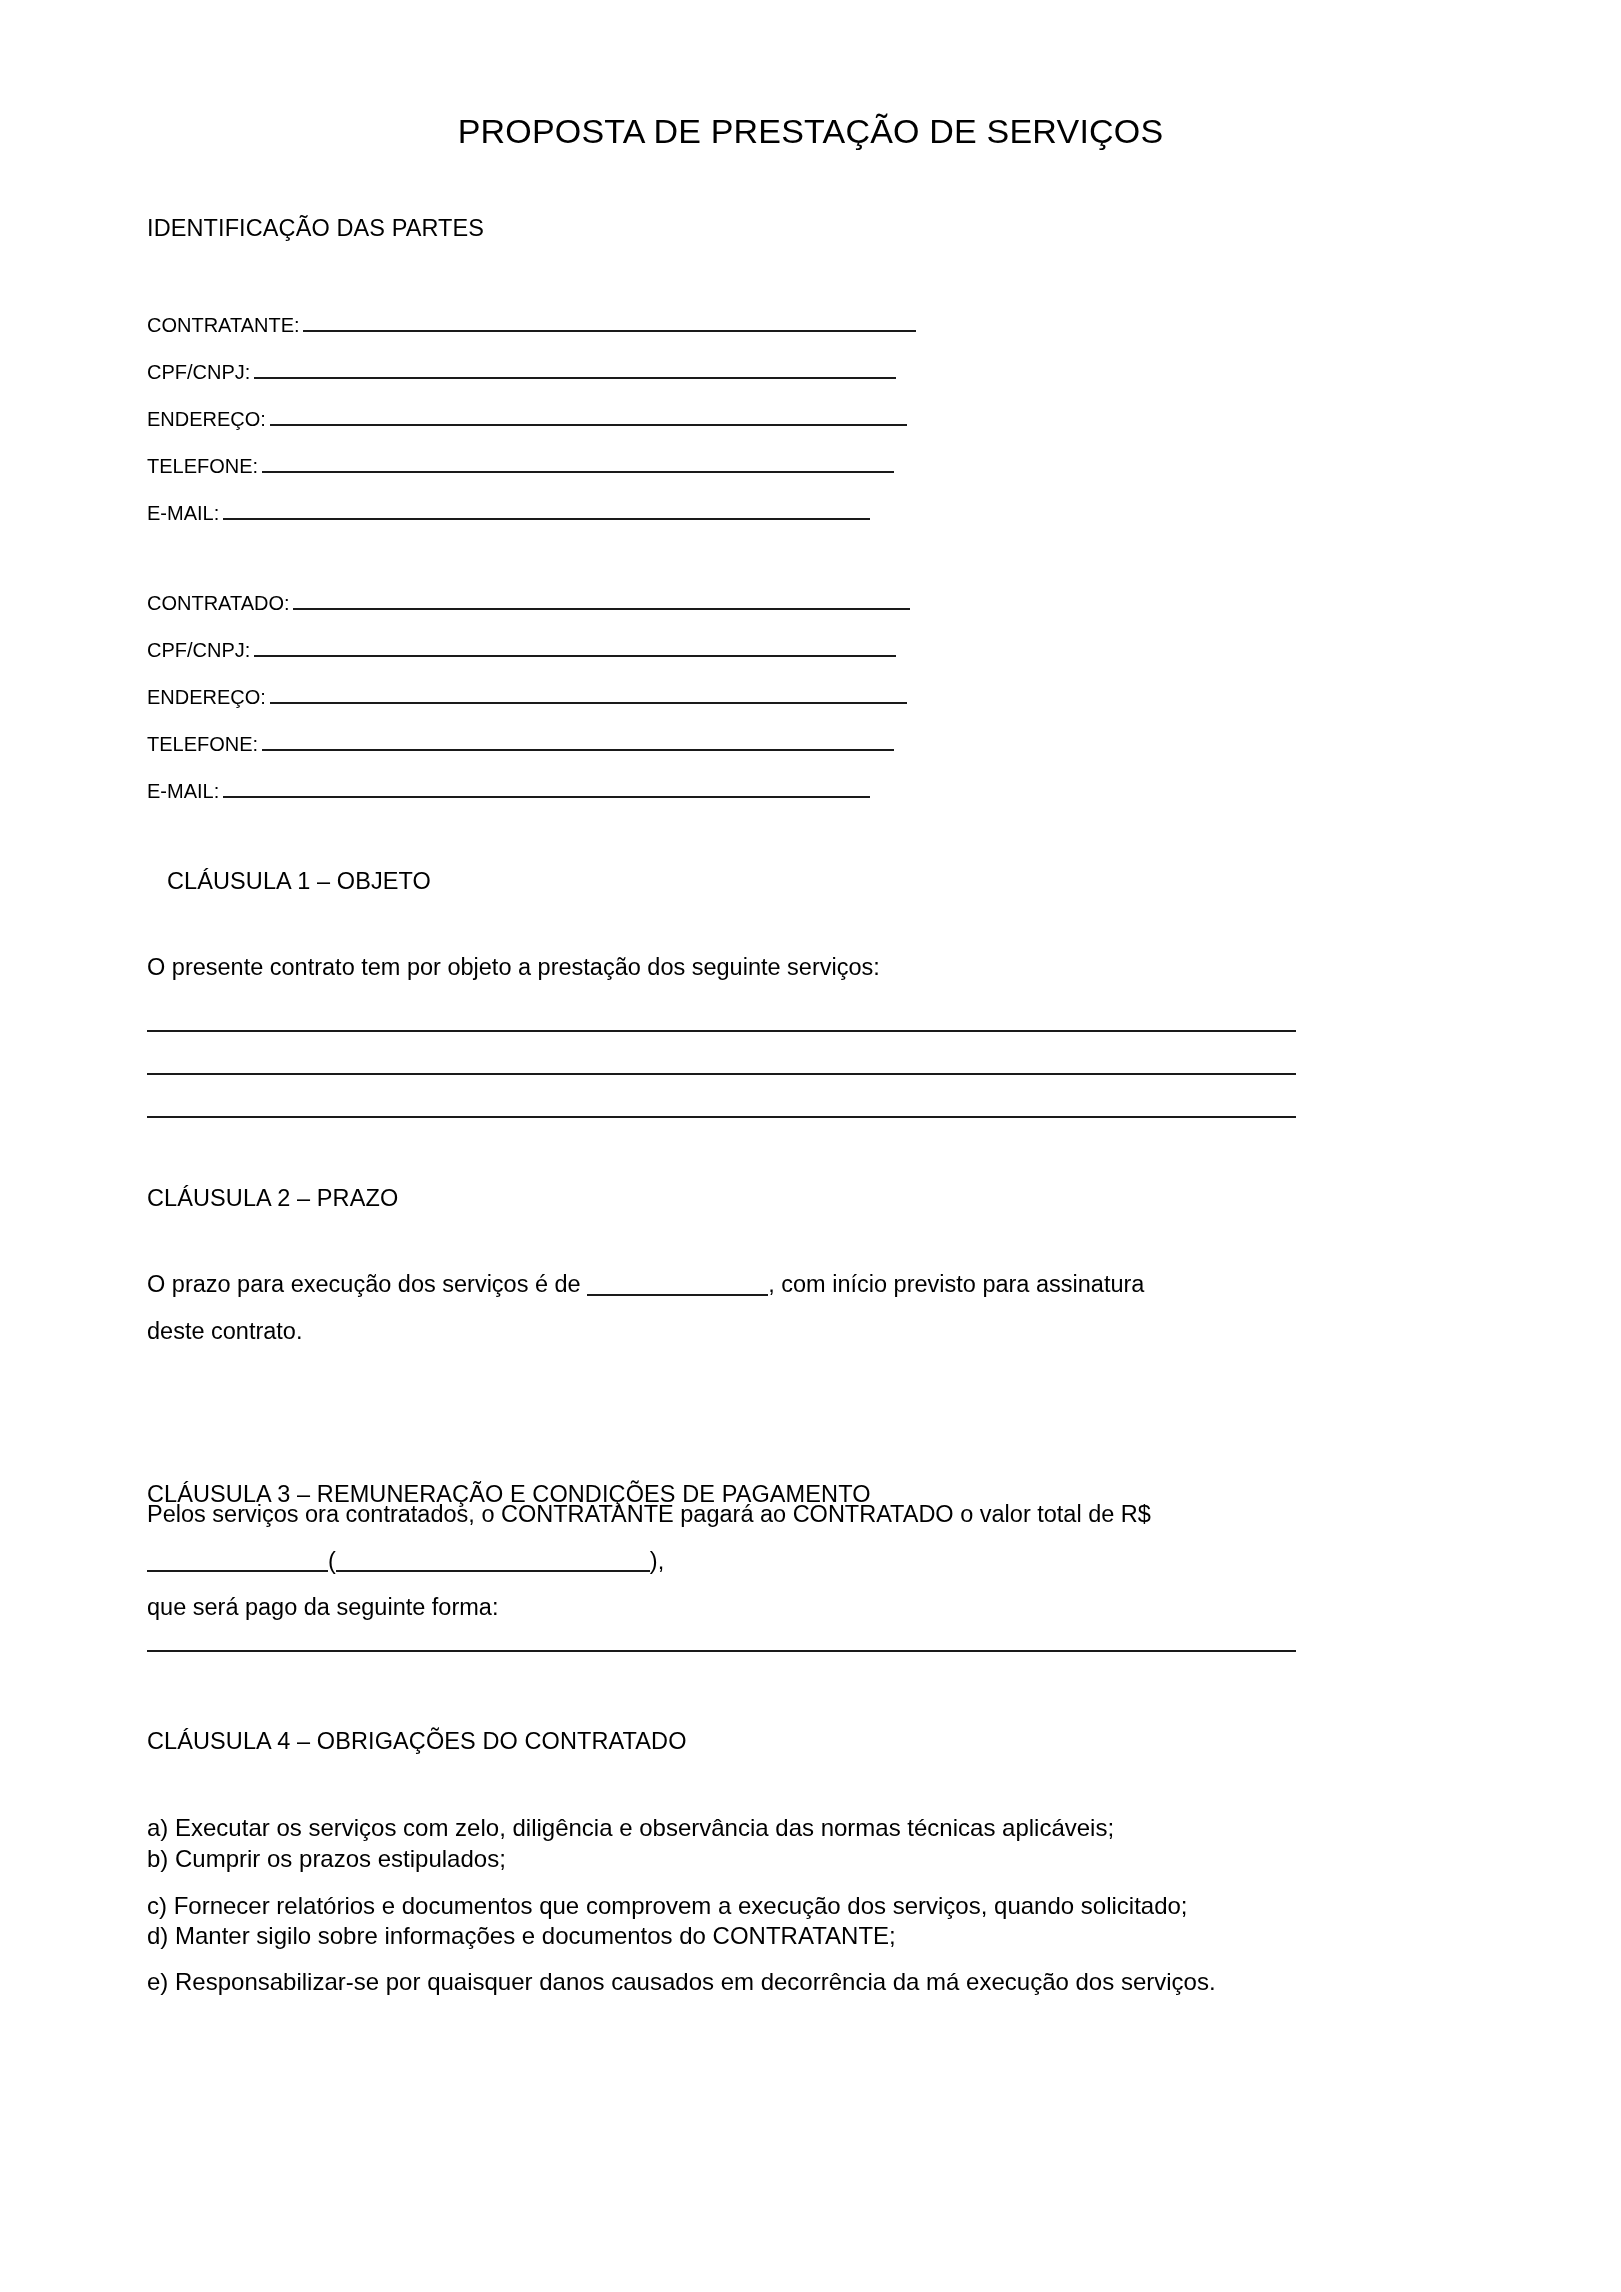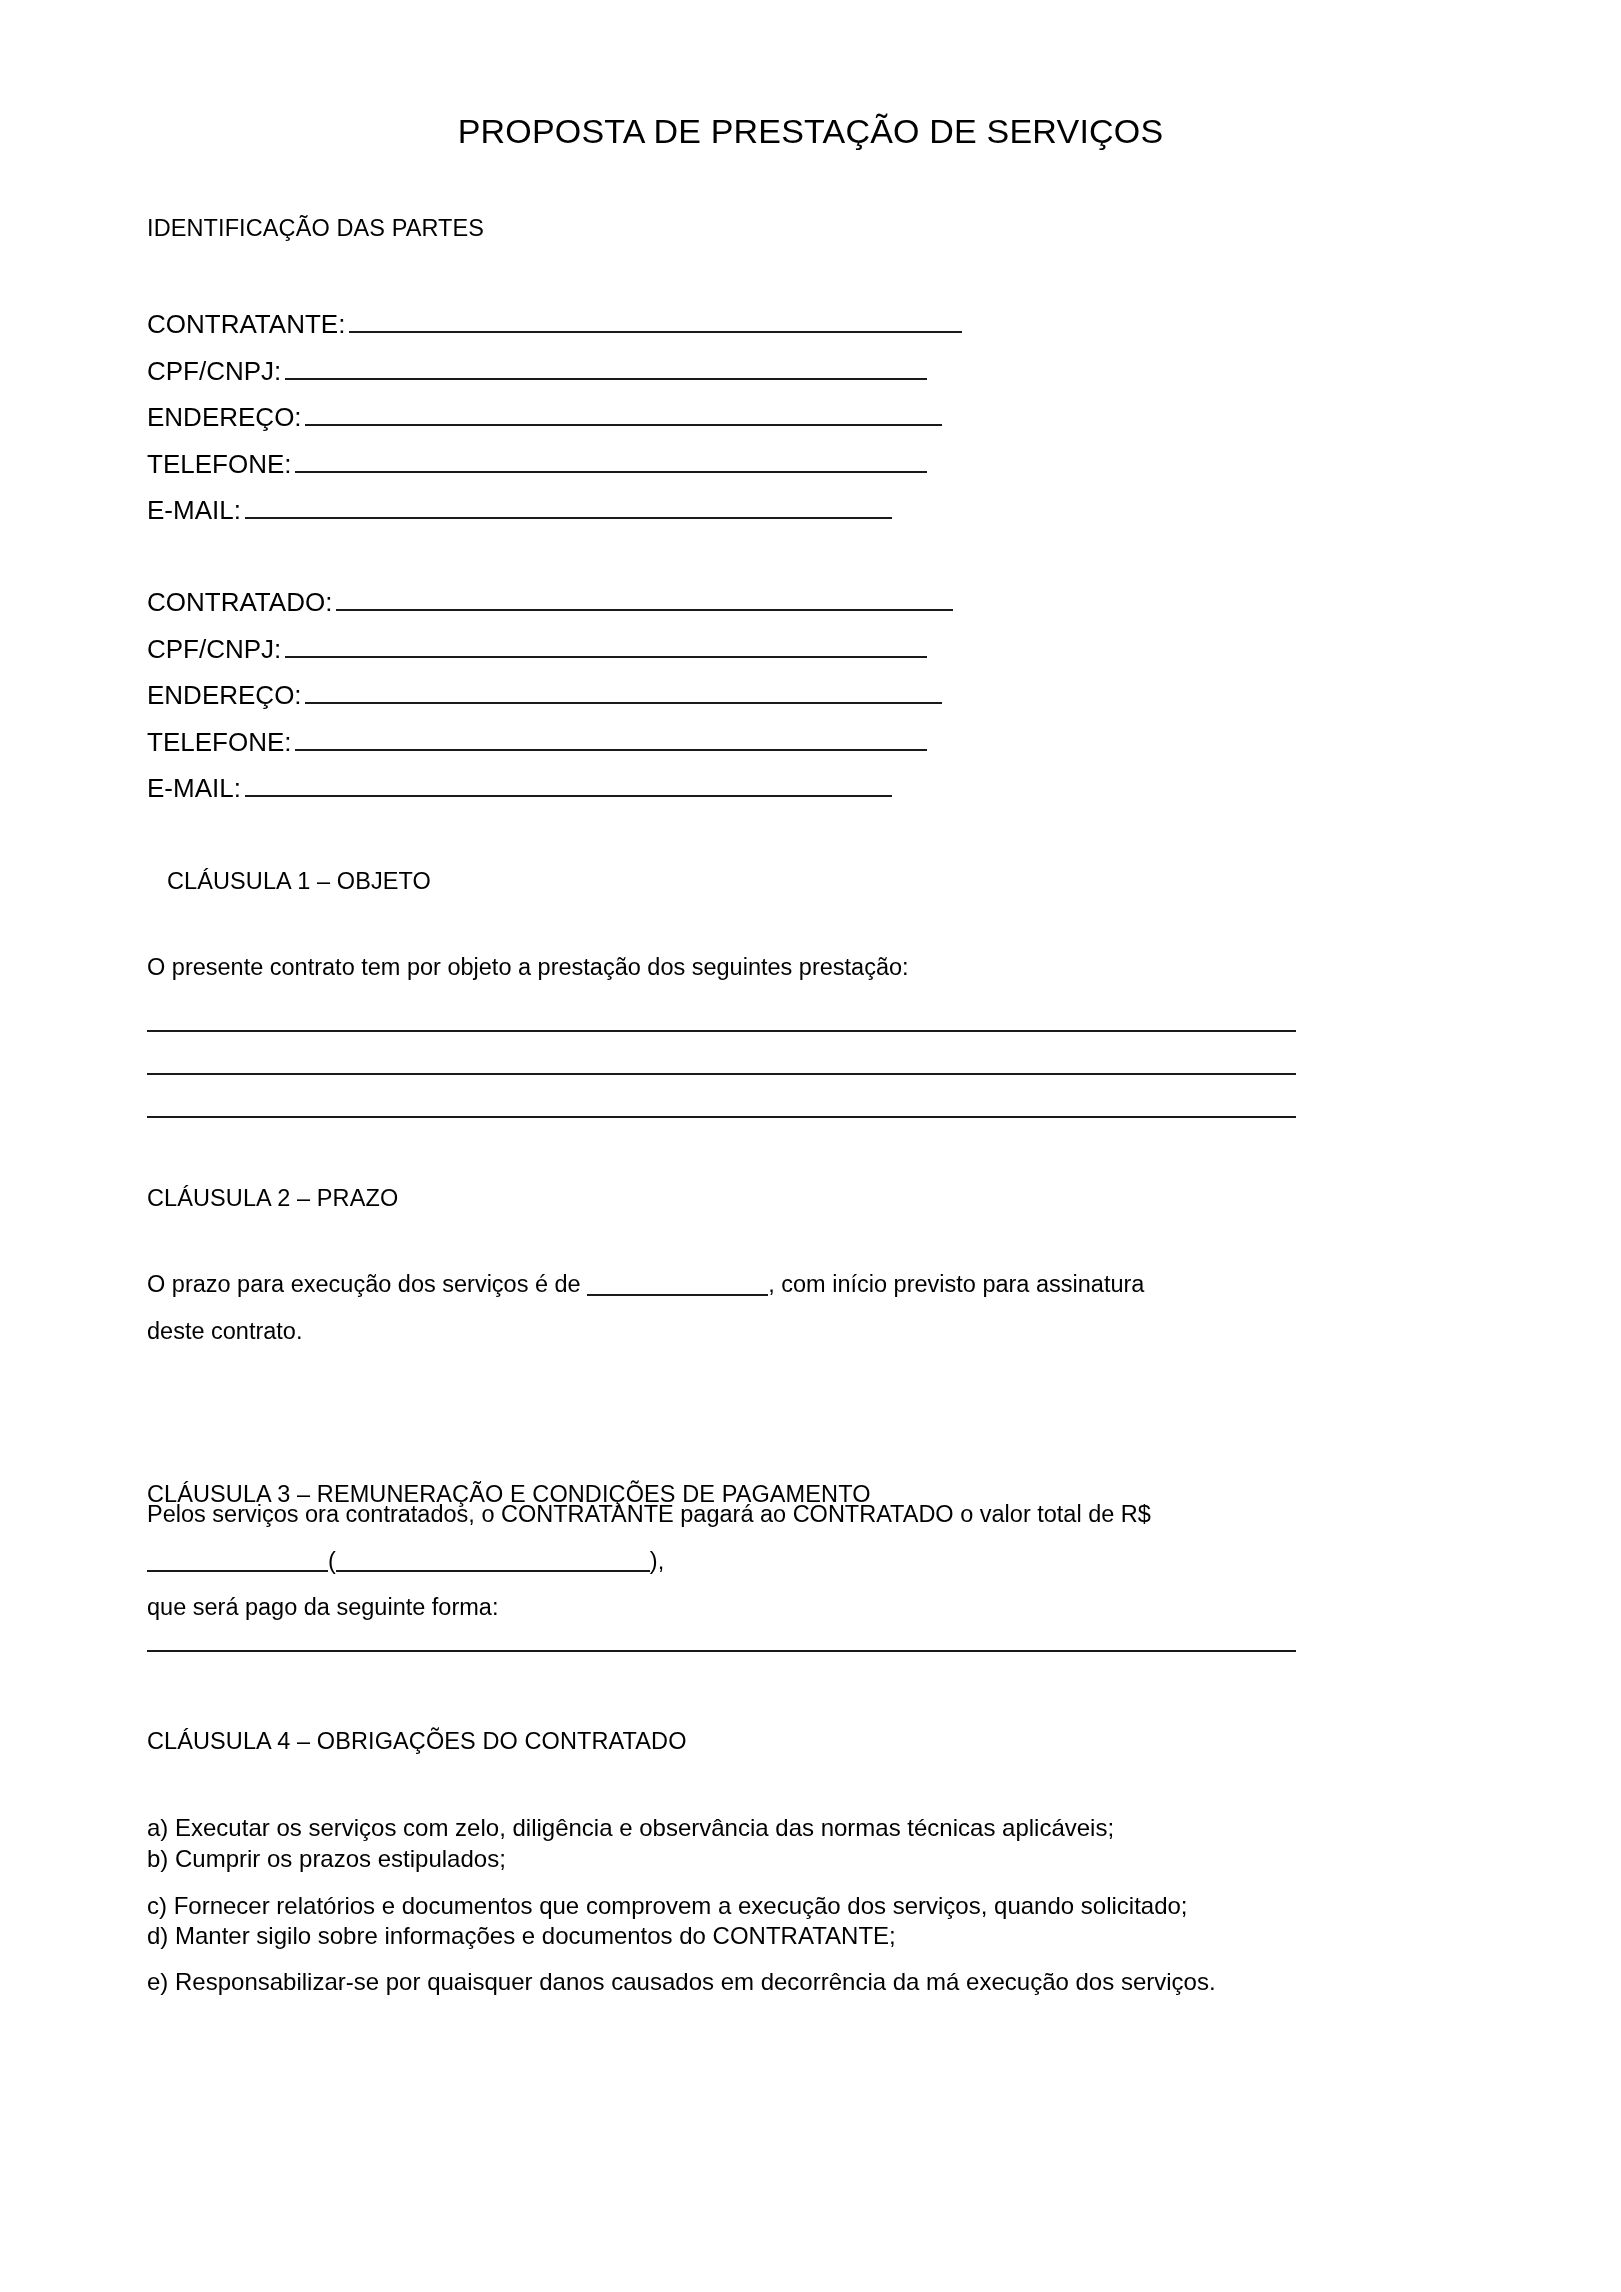--- a/index.html
+++ b/index.html
@@ -54,21 +54,21 @@
 
   .body-line {
     font-size: 23.5px;
     line-height: 29px;
     font-weight: 400;
     white-space: pre;
   }
 
   
   .field-row {
-    font-size: 26px;
+    font-size: 20px;
     line-height: 29px;
     display: flex;
     align-items: baseline;
     white-space: pre;
     text-align: right;
   }
   .field-label {
     flex: 0 0 auto;
     white-space: pre;
   }
@@ -156,21 +156,21 @@
       <span class="field-label">E-MAIL:</span>
       <span class="field-rule" style="width:647px;"></span>
     </div>
   </div>
 
   <div class="content" style="top:867px;margin-left:20px;">
     <div class="section-heading">CLÁUSULA 1 – OBJETO</div>
   </div>
 
   <div class="content" style="top:953px;">
-    <div class="body-line">O presente contrato tem por objeto a prestação dos seguintes prestação:</div>
+    <div class="body-line">O presente contrato tem por objeto a prestação dos seguinte serviços:</div>
   </div>
 
   <div class="content" style="top:1030px;">
     <div class="blank-rule"></div>
     <div class="blank-rule" style="margin-top:41px;"></div>
     <div class="blank-rule" style="margin-top:41px;"></div>
   </div>
 
   <div class="content" style="top:1184px;">
     <div class="section-heading">CLÁUSULA 2 – PRAZO</div>

